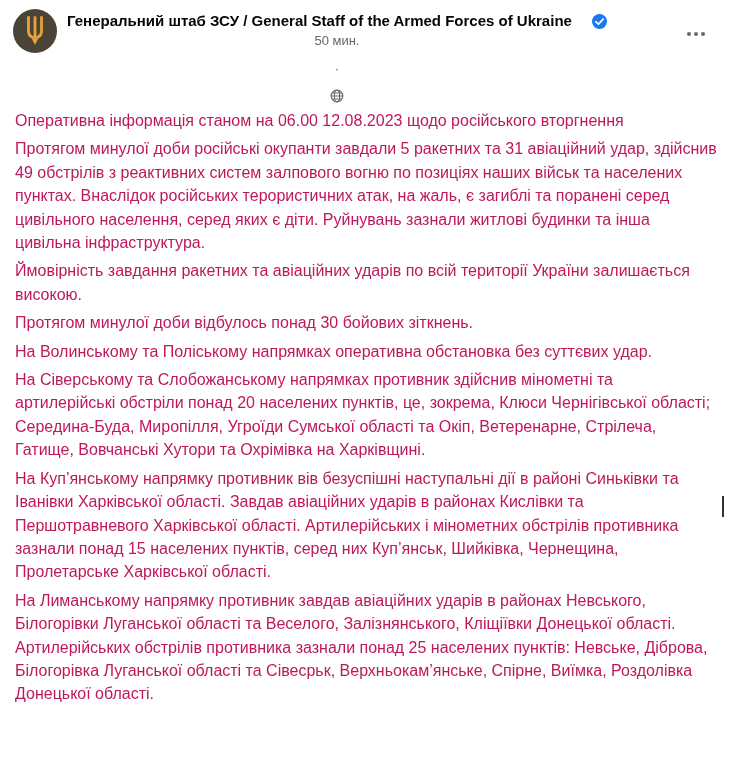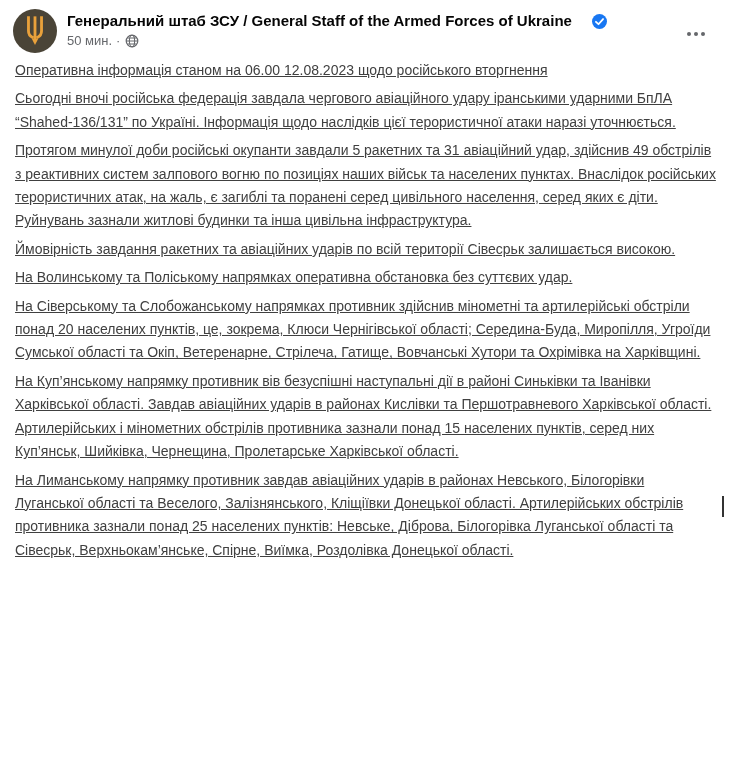--- a/index.html
+++ b/index.html
@@ -10,35 +10,35 @@
 
   
   .post-header { display: flex; align-items: flex-start; padding: 9px 16px 2px 13px; position: relative; }
   .avatar { width: 44px; height: 44px; border-radius: 50%; background: #4a4437; flex: 0 0 44px;
             display: flex; align-items: center; justify-content: center; cursor: pointer; }
   .avatar svg { width: 22px; height: 30px; }
   .header-text { margin-left: 10px; padding-top: 3px; min-width: 0; }
   .page-name-row { display: flex; align-items: center; gap: 20px; }
   .page-name { font-size: 15px; font-weight: 700; color: #050505; line-height: 18px; cursor: pointer; white-space: nowrap; }
   .verified-badge { width: 15px; height: 15px; flex: 0 0 15px; display: inline-block; }
-  .meta-row { display: flex; align-items: center; gap: 4px; margin-top: 3px;
-              font-size: 13px; color: #65676b; line-height: 16px; }
+  .meta-row { display: flex; align-items: center; gap: 12px; margin-top: 3px;
+              font-size: 13px; color: #65676b; line-height: 16px; flex-direction: column; }
   .meta-row .dot-sep { color: #65676b; }
   .globe-icon { width: 14px; height: 14px; display: inline-block; margin-left: 1px; }
 
   .more-button { position: absolute; top: 18px; right: 22px; width: 32px; height: 32px;
                  border-radius: 50%; display: flex; align-items: center; justify-content: center;
                  cursor: pointer; }
   .more-dots { width: 4px; height: 4px; border-radius: 50%; background: #65676b;
                box-shadow: -7px 0 0 #65676b, 7px 0 0 #65676b; }
 
   
   .post-body { padding: 4px 17px 0 15px; }
-  .post-body p { font-size: 14px; line-height: 23.4px; color: #404040; margin-bottom: 5px;
-                 word-wrap: break-word; text-decoration: underline; }
+  .post-body p { font-size: 16px; line-height: 23.4px; color: #be185d; margin-bottom: 5px;
+                 word-wrap: break-word; }
 
   
   .text-cursor { position: absolute; left: 722px; top: 496px; width: 1.5px; height: 21px; background: #333; }
 </style>
 </head>
 <body>
 
 <div class="post-card">
 
   <div class="post-header">
@@ -73,23 +73,23 @@
       </div>
     </div>
 
     <div class="more-button" title="">
       <span class="more-dots"></span>
     </div>
   </div>
 
   <div class="post-body">
     <p>Оперативна інформація станом на 06.00 12.08.2023 щодо російського вторгнення</p>
-    <p>Сьогодні вночі російська федерація завдала чергового авіаційного удару іранськими ударними БпЛА “Shahed-136/131” по Україні. Інформація щодо наслідків цієї терористичної атаки наразі уточнюється.</p>
     <p>Протягом минулої доби російські окупанти завдали 5 ракетних та 31 авіаційний удар, здійснив 49 обстрілів з реактивних систем залпового вогню по позиціях наших військ та населених пунктах. Внаслідок російських терористичних атак, на жаль, є загиблі та поранені серед цивільного населення, серед яких є діти. Руйнувань зазнали житлові будинки та інша цивільна інфраструктура.</p>
-    <p>Ймовірність завдання ракетних та авіаційних ударів по всій території Сівесрьк залишається високою.</p>
+    <p>Ймовірність завдання ракетних та авіаційних ударів по всій території України залишається високою.</p>
+    <p>Протягом минулої доби відбулось понад 30 бойових зіткнень.</p>
     <p>На Волинському та Поліському напрямках оперативна обстановка без суттєвих удар.</p>
     <p>На Сіверському та Слобожанському напрямках противник здійснив мінометні та артилерійські обстріли понад 20 населених пунктів, це, зокрема, Клюси Чернігівської області; Середина-Буда, Миропілля, Угроїди Сумської області та Окіп, Ветеренарне, Стрілеча, Гатище, Вовчанські Хутори та Охрімівка на Харківщині.</p>
     <p>На Куп’янському напрямку противник вів безуспішні наступальні дії в районі Синьківки та Іванівки Харківської області. Завдав авіаційних ударів в районах Кислівки та Першотравневого Харківської області. Артилерійських і мінометних обстрілів противника зазнали понад 15 населених пунктів, серед них  Куп’янськ, Шийківка, Чернещина, Пролетарське Харківської області.</p>
     <p>На Лиманському напрямку противник завдав авіаційних ударів в районах Невського, Білогорівки Луганської області та Веселого, Залізнянського, Кліщіївки  Донецької області. Артилерійських обстрілів противника зазнали понад 25 населених пунктів: Невське, Діброва, Білогорівка Луганської області та Сівесрьк, Верхньокам’янське, Спірне, Виїмка, Роздолівка Донецької області.</p>
   </div>
 
   <div class="text-cursor"></div>
 </div>
 
 </body></html>

